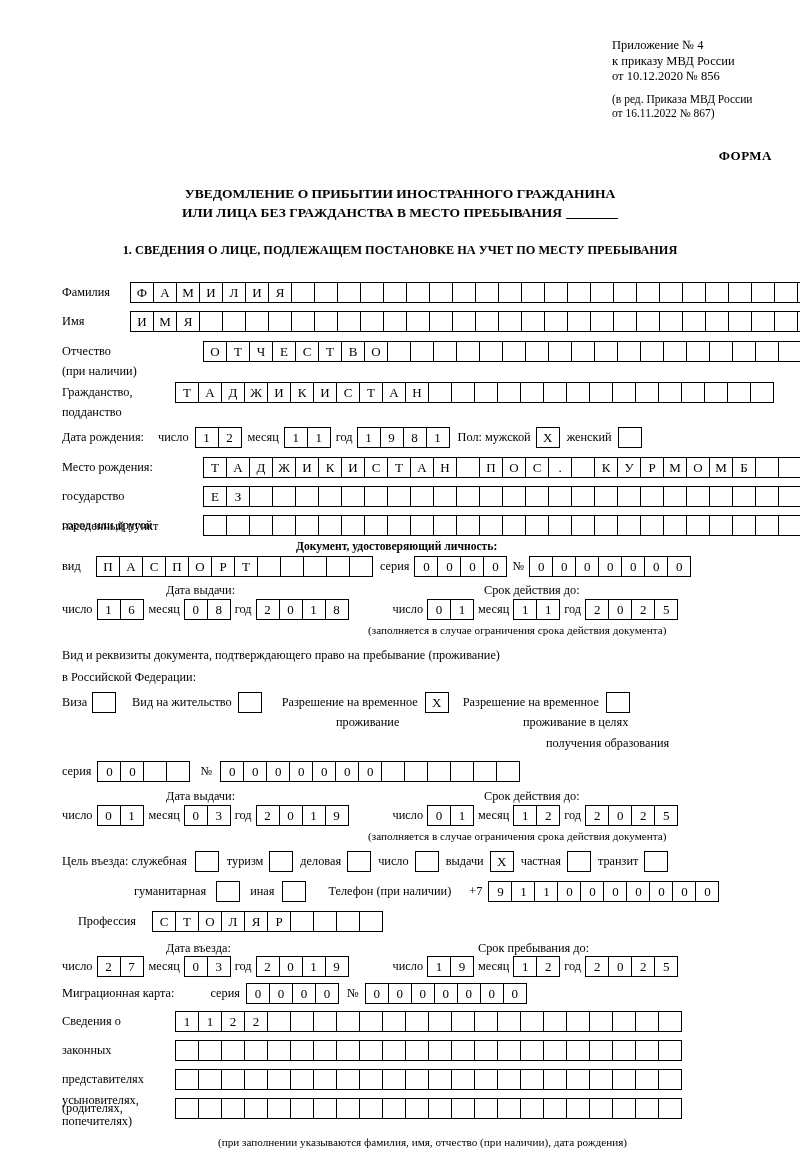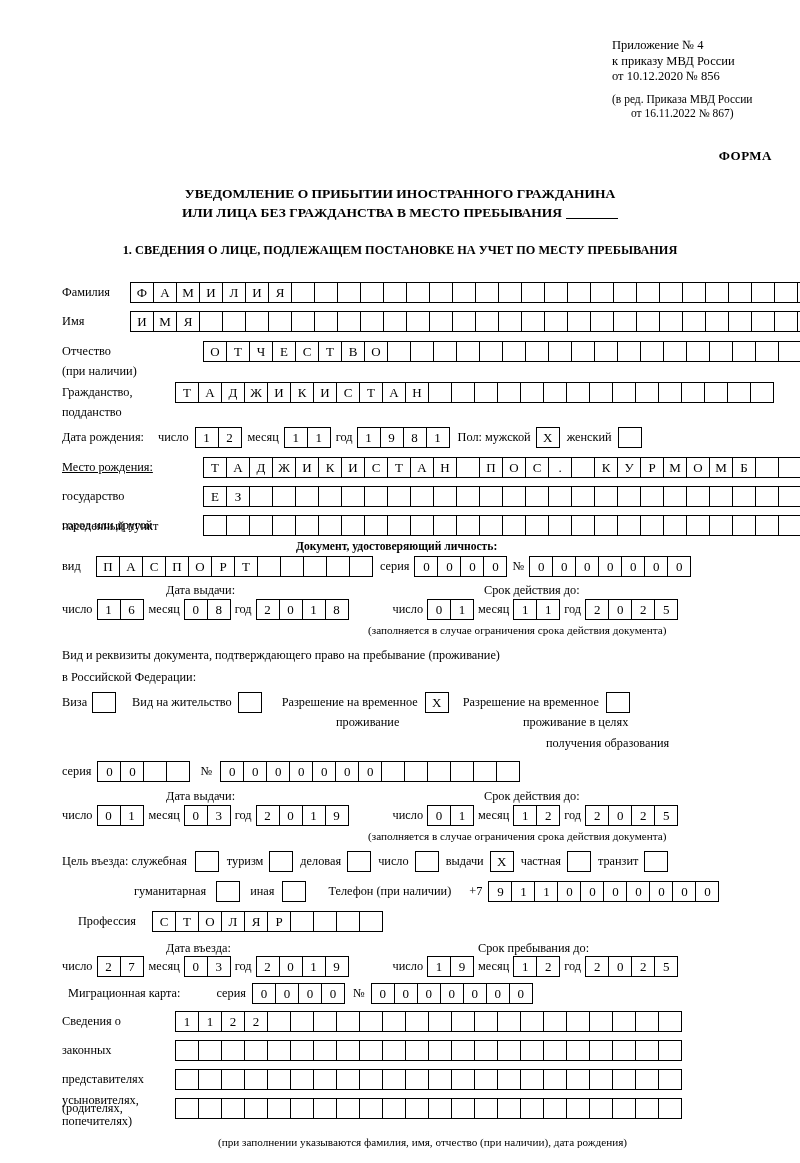--- a/index.html
+++ b/index.html
@@ -9,21 +9,21 @@
     color:#000;
     position:relative;
     overflow:hidden;
   }
   .page{position:relative;width:800px;height:1163px;padding:8px;box-sizing:border-box;}
 
   
   .hdr{position:absolute;left:612px;top:38px;font-size:12.5px;line-height:15.5px;}
   .hdr .l{white-space:nowrap;}
   .hdr .gap{height:7px;}
-  .hdr .small{font-size:11.5px;line-height:14.5px;text-align:center;}
+  .hdr .small{font-size:11.5px;line-height:14.5px;}
 
   .forma{position:absolute;right:28px;top:148px;font-weight:bold;font-size:13px;letter-spacing:.5px;}
 
   .title{position:absolute;left:0;right:0;top:184px;text-align:center;font-weight:bold;font-size:13.5px;line-height:19px;}
   .title .u{display:inline-block;border-bottom:1px solid #000;width:52px;vertical-align:-2px;margin-left:4px;}
 
   .section1{position:absolute;left:0;right:0;top:243px;text-align:center;font-weight:bold;font-size:12.3px;}
 
   
   .row{position:absolute;display:flex;align-items:center;}
@@ -226,21 +226,21 @@
     <div class="cells" style="margin-left:5px;">
         <div class="cell">X</div>
       </div>
     <div class="lbl" style="margin-left:7px;">женский</div>
     <div class="cells" style="margin-left:6px;">
         <div class="cell"></div>
       </div>
   </div>
 
   <div class="row" style="left:62px;top:457px;">
-    <div class="lbl" style="width:141px;text-decoration:underline;">Место рождения:</div>
+    <div class="lbl" style="width:141px;">Место рождения:</div>
     <div class="cells">
         <div class="cell">Т</div>
         <div class="cell">А</div>
         <div class="cell">Д</div>
         <div class="cell">Ж</div>
         <div class="cell">И</div>
         <div class="cell">К</div>
         <div class="cell">И</div>
         <div class="cell">С</div>
         <div class="cell">Т</div>
@@ -607,21 +607,21 @@
       </div>
     <div class="lbl" style="margin-left:4px;">год</div>
     <div class="cells" style="margin-left:4px;">
         <div class="cell">2</div>
         <div class="cell">0</div>
         <div class="cell">2</div>
         <div class="cell">5</div>
       </div>
   </div>
 
-  <div class="row" style="left:68px;top:983px;">
+  <div class="row" style="left:62px;top:983px;">
     <div class="lbl">Миграционная карта:</div>
     <div class="lbl" style="margin-left:36px;">серия</div>
     <div class="cells" style="margin-left:6px;">
         <div class="cell">0</div>
         <div class="cell">0</div>
         <div class="cell">0</div>
         <div class="cell">0</div>
       </div>
     <div class="lbl" style="margin-left:8px;">№</div>
     <div class="cells" style="margin-left:6px;">

